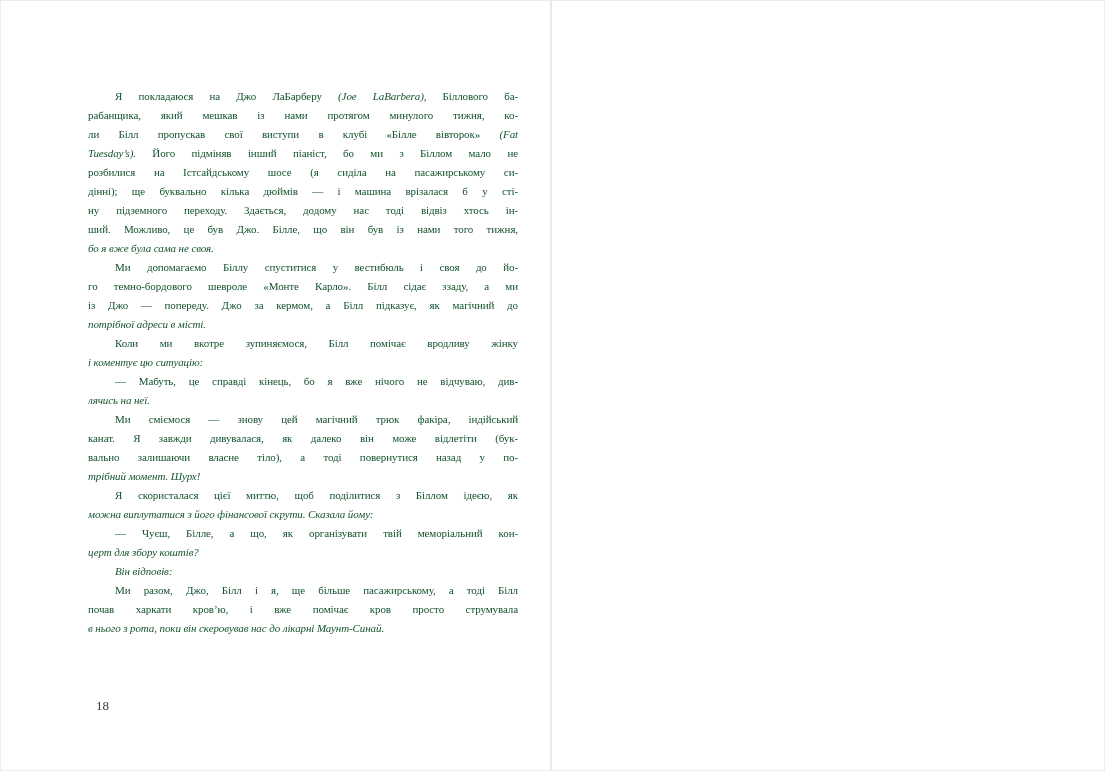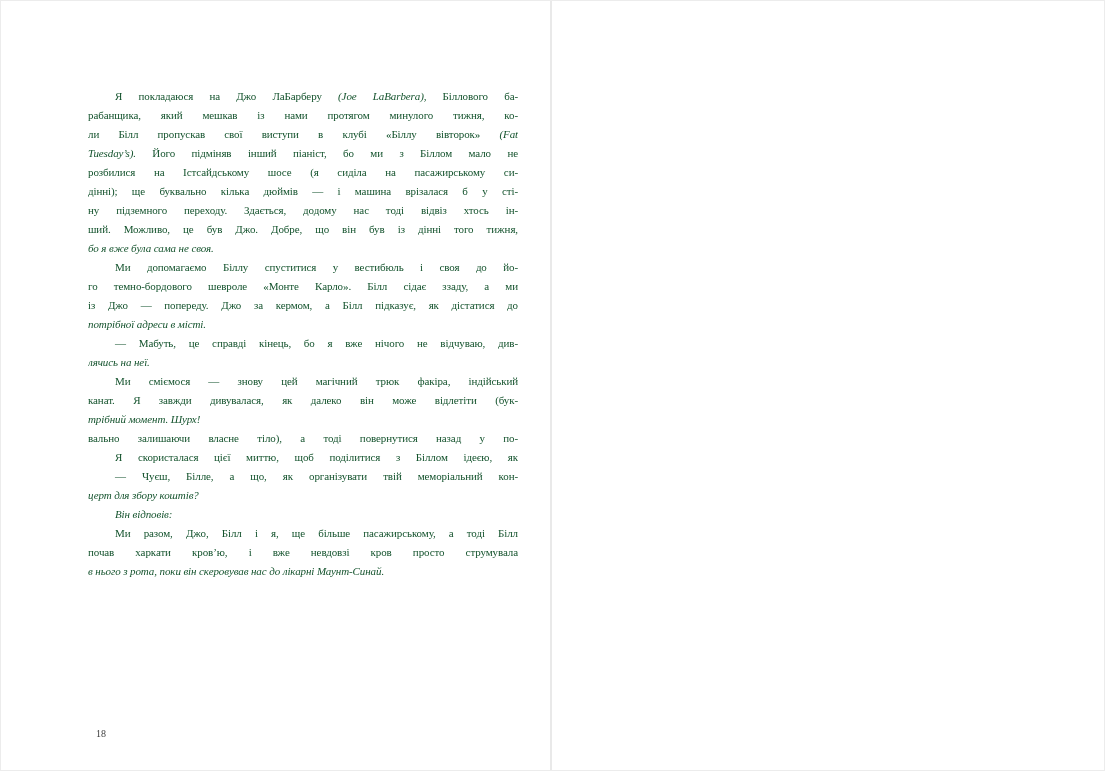--- a/index.html
+++ b/index.html
@@ -30,71 +30,76 @@
   .line {
     text-align: justify;
     text-align-last: justify;
     height: 19px;
     overflow: hidden;
   }
   .line.last  { text-align-last: left; font-style: italic; }
   .line.first { text-indent: 27px; }
   .it { font-style: italic; }
   .page-number {
-    position: absolute; top: 723px;
-    font-size: 10px; line-height: 19px;
+    position: absolute; top: 695px;
+    font-size: 13px; line-height: 19px;
     color: #3c3c3c;
   }
   #num-left  { left: 95px; }
 </style>
 </head>
 <body>
 
 <section class="page left">
   <div class="text-block" id="left-text">
       <div class="para">
         <div class="line first"><span>Я покладаюся на Джо ЛаБарберу </span><span class="it">(Joe LaBarbera),</span><span> Біллового ба-</span></div>
         <div class="line"><span>рабанщика, який мешкав із нами протягом минулого тижня, ко-</span></div>
-        <div class="line"><span>ли Білл пропускав свої виступи в клубі «Біллу вівторок» </span><span class="it">(Fat</span></div>
+        <div class="line"><span>ли Білл пропускав свої виступи в клубі «Білле вівторок» </span><span class="it">(Fat</span></div>
         <div class="line"><span class="it">Tuesday’s).</span><span> Його підміняв інший піаніст, бо ми з Біллом мало не</span></div>
         <div class="line"><span>розбилися на Істсайдському шосе (я сиділа на пасажирському си-</span></div>
         <div class="line"><span>дінні); ще буквально кілька дюймів — і машина врізалася б у сті-</span></div>
         <div class="line"><span>ну підземного переходу. Здається, додому нас тоді відвіз хтось ін-</span></div>
-        <div class="line"><span>ший. Можливо, це був Джо. Добре, що він був із дінні того тижня,</span></div>
+        <div class="line"><span>ший. Можливо, це був Джо. Білле, що він був із нами того тижня,</span></div>
         <div class="line last"><span>бо я вже була сама не своя.</span></div>
       </div>
       <div class="para">
         <div class="line first"><span>Ми допомагаємо Біллу спуститися у вестибюль і своя до йо-</span></div>
         <div class="line"><span>го темно-бордового шевроле «Монте Карло». Білл сідає ззаду, а ми</span></div>
-        <div class="line"><span>із Джо — попереду. Джо за кермом, а Білл підказує, як дістатися до</span></div>
+        <div class="line"><span>із Джо — попереду. Джо за кермом, а Білл підказує, як магічний до</span></div>
         <div class="line last"><span>потрібної адреси в місті.</span></div>
+      </div>
+      <div class="para">
+        <div class="line first"><span>Коли ми вкотре зупиняємося, Білл помічає вродливу жінку</span></div>
+        <div class="line last"><span>і коментує цю ситуацію:</span></div>
       </div>
       <div class="para">
         <div class="line first"><span>— Мабуть, це справді кінець, бо я вже нічого не відчуваю, див-</span></div>
         <div class="line last"><span>лячись на неї.</span></div>
       </div>
       <div class="para">
         <div class="line first"><span>Ми сміємося — знову цей магічний трюк факіра, індійський</span></div>
         <div class="line"><span>канат. Я завжди дивувалася, як далеко він може відлетіти (бук-</span></div>
+        <div class="line"><span>вально залишаючи власне тіло), а тоді повернутися назад у по-</span></div>
         <div class="line last"><span>трібний момент. Шурх!</span></div>
-        <div class="line"><span>вально залишаючи власне тіло), а тоді повернутися назад у по-</span></div>
       </div>
       <div class="para">
         <div class="line first"><span>Я скористалася цієї миттю, щоб поділитися з Біллом ідеєю, як</span></div>
+        <div class="line last"><span>можна виплутатися з його фінансової скрути. Сказала йому:</span></div>
       </div>
       <div class="para">
         <div class="line first"><span>— Чуєш, Білле, а що, як організувати твій меморіальний кон-</span></div>
         <div class="line last"><span>церт для збору коштів?</span></div>
       </div>
       <div class="para">
         <div class="line first last"><span>Він відповів:</span></div>
       </div>
       <div class="para">
         <div class="line first"><span>Ми разом, Джо, Білл і я, ще більше пасажирському, а тоді Білл</span></div>
-        <div class="line"><span>почав харкати кров’ю, і вже невдовзі кров просто струмувала</span></div>
+        <div class="line"><span>почав харкати кров’ю, і вже помічає кров просто струмувала</span></div>
         <div class="line last"><span>в нього з рота, поки він скеровував нас до лікарні Маунт-Синай.</span></div>
       </div>
     </div>
   <div class="page-number" id="num-left">18</div>
 </section>
 
 <div class="seam"></div>
 
 <section class="page right">
   

